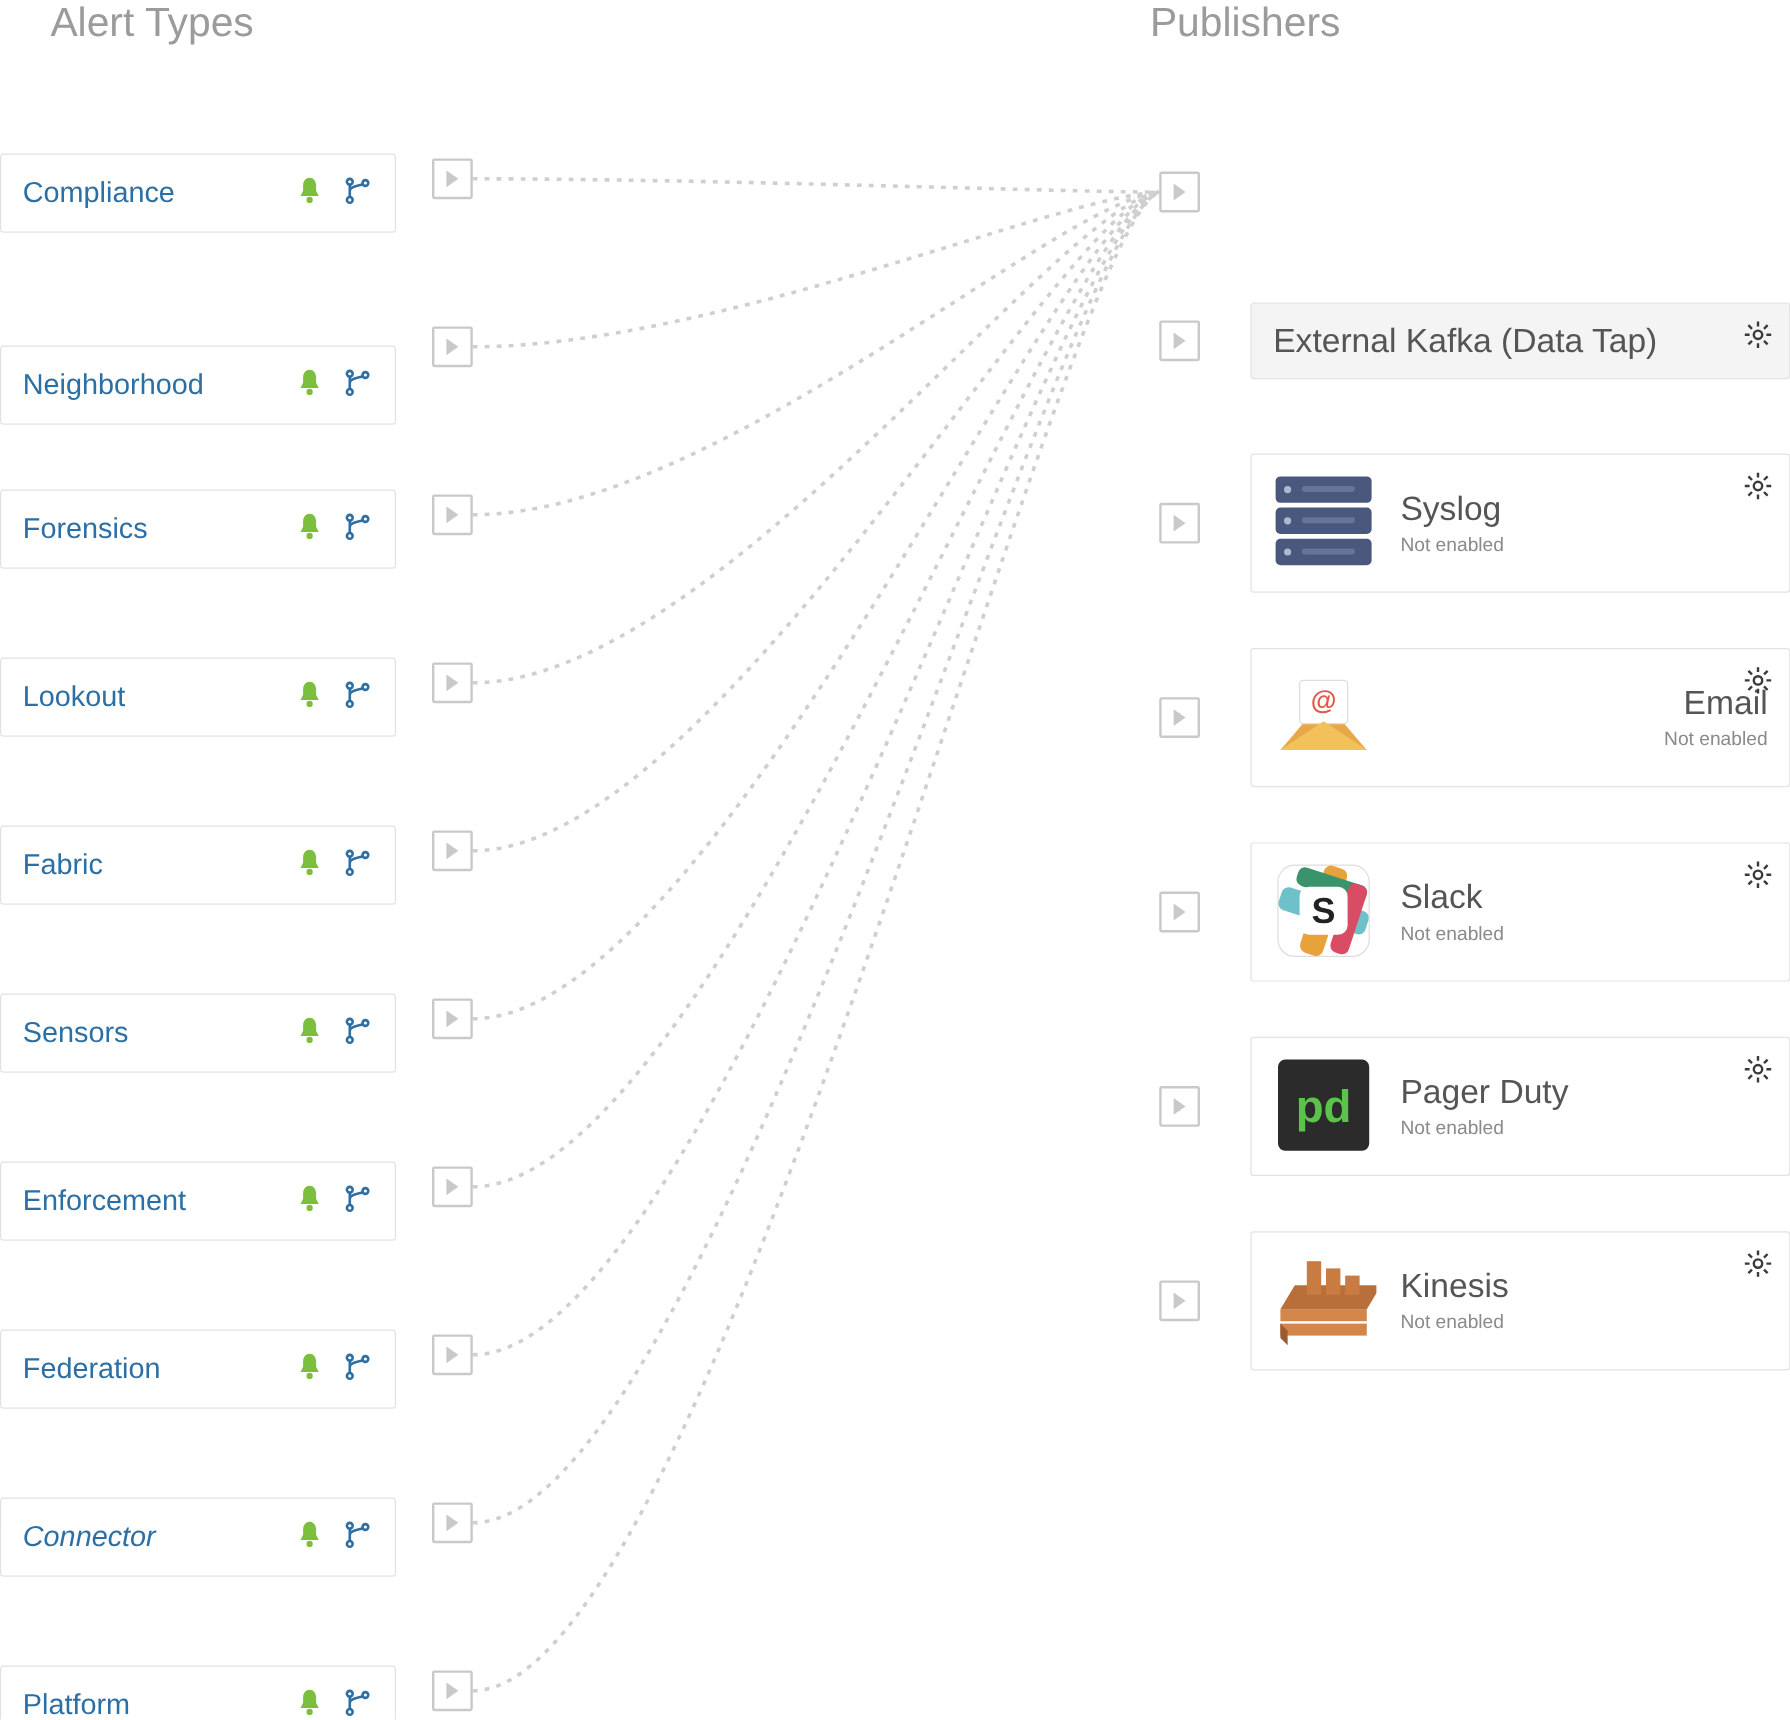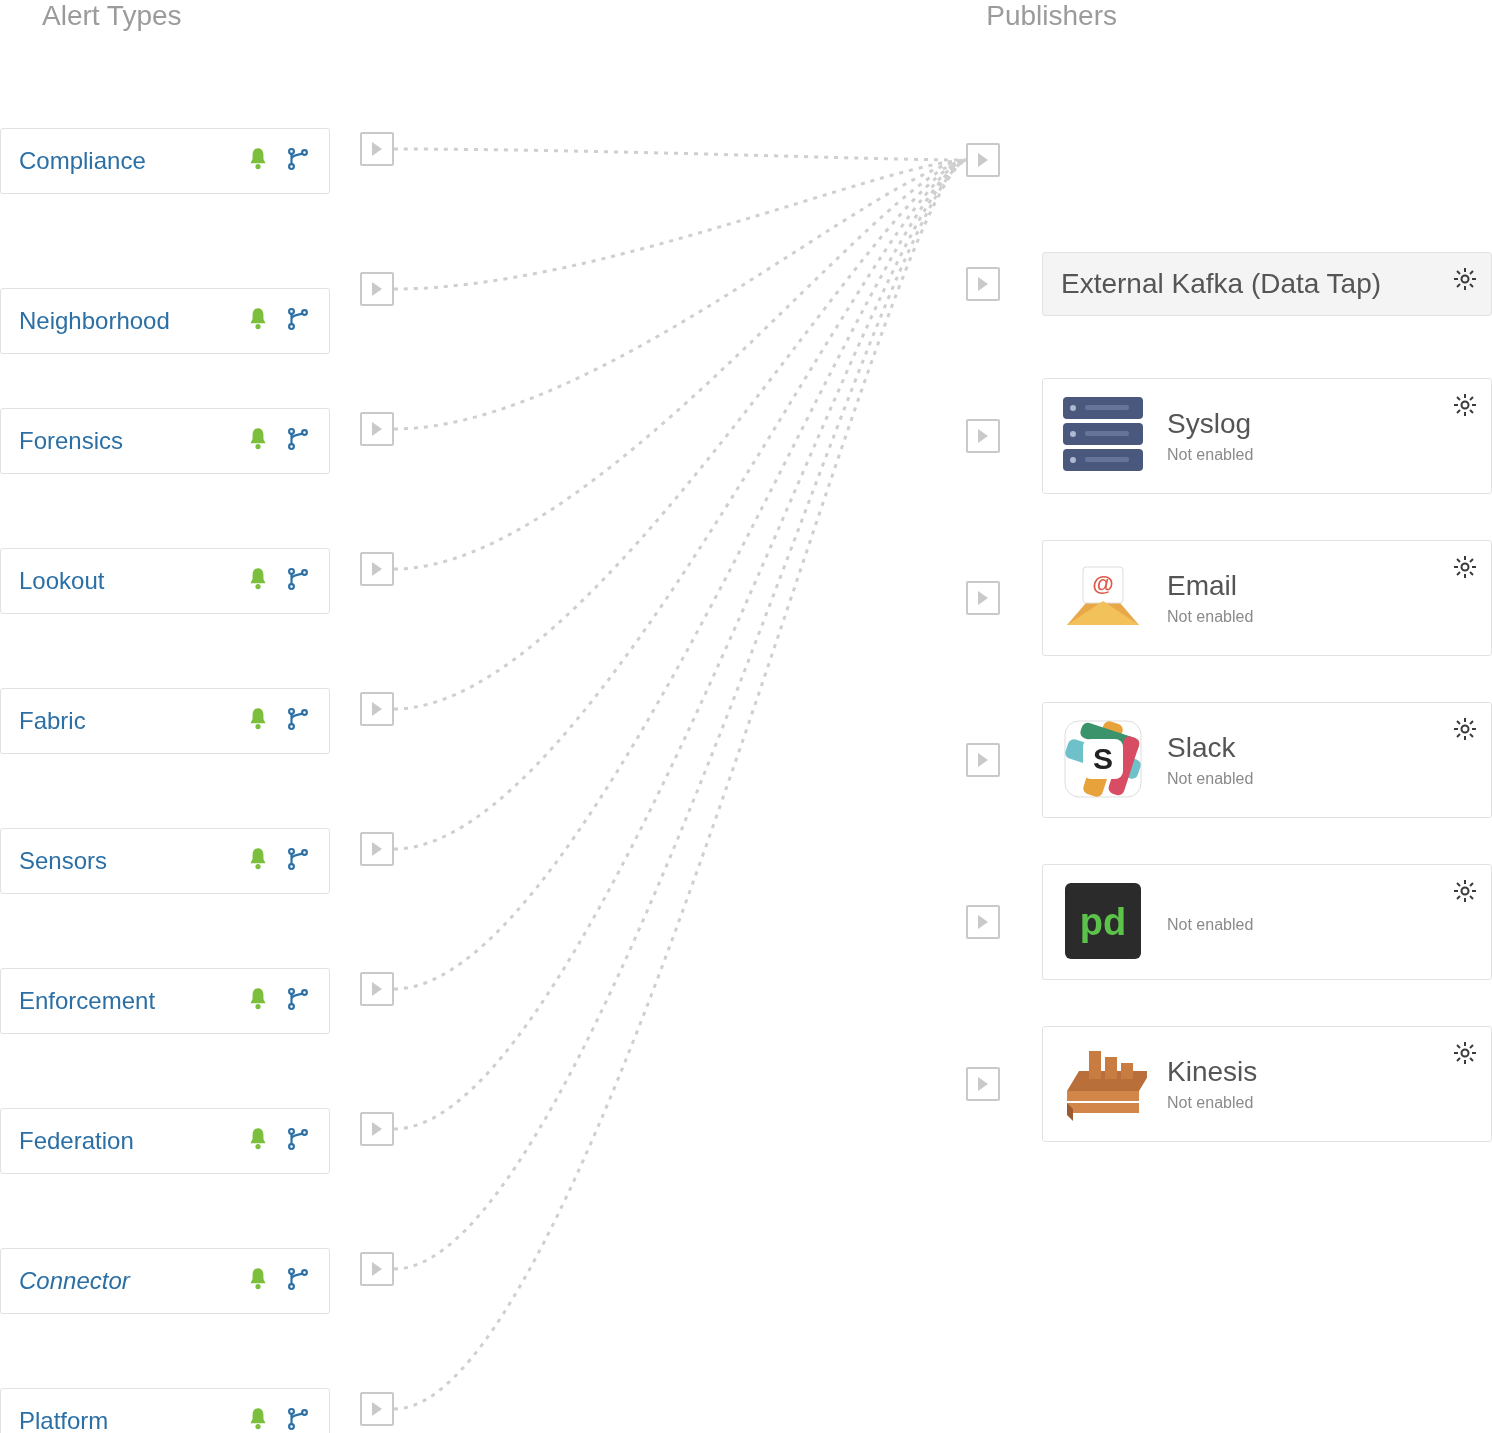--- a/index.html
+++ b/index.html
@@ -10,21 +10,21 @@
     height: 1433px;
     position: relative;
     overflow: hidden;
   }
   .container {
     position: relative;
     width: 100%;
     height: 100%;
   }
   h2.column-header {
-    font-size: 28px;
+    font-size: 34px;
     font-weight: 400;
     color: #9b9b9b;
     position: absolute;
     top: 0;
   }
   .col-left-header { left: 42px; }
   .col-right-header { right: 375px; }
 
   
   .alert-card {
@@ -331,21 +331,21 @@
       </div>
       <span class="gear"><svg width="24" height="24" viewBox="0 0 24 24">
           <use href="#gear"></use>
         </svg></span>
     </div>
     <div class="connector" style="left: 966px; top: 419px;">
       <svg width="18" height="18" viewBox="0 0 18 18">
         <use href="#tri"></use>
       </svg>
     </div>
-    <div class="publisher-card" style="top: 540px;">
+    <div class="publisher-card" style="top: 540px; text-align: right;">
       <div class="pub-icon">
         <svg width="86" height="86" viewBox="0 0 86 86">
           <use href="#icon-email"></use>
         </svg>
       </div>
       <div class="text">
         <div class="name">Email</div>
         <div class="status">Not enabled</div>
       </div>
       <span class="gear"><svg width="24" height="24" viewBox="0 0 24 24">
@@ -376,20 +376,21 @@
         <use href="#tri"></use>
       </svg>
     </div>
     <div class="publisher-card" style="top: 864px;">
       <div class="pub-icon">
         <svg width="86" height="86" viewBox="0 0 86 86">
           <use href="#icon-pagerduty"></use>
         </svg>
       </div>
       <div class="text">
+        <div class="name">Pager Duty</div>
         <div class="status">Not enabled</div>
       </div>
       <span class="gear"><svg width="24" height="24" viewBox="0 0 24 24">
           <use href="#gear"></use>
         </svg></span>
     </div>
     <div class="connector" style="left: 966px; top: 905px;">
       <svg width="18" height="18" viewBox="0 0 18 18">
         <use href="#tri"></use>
       </svg>

